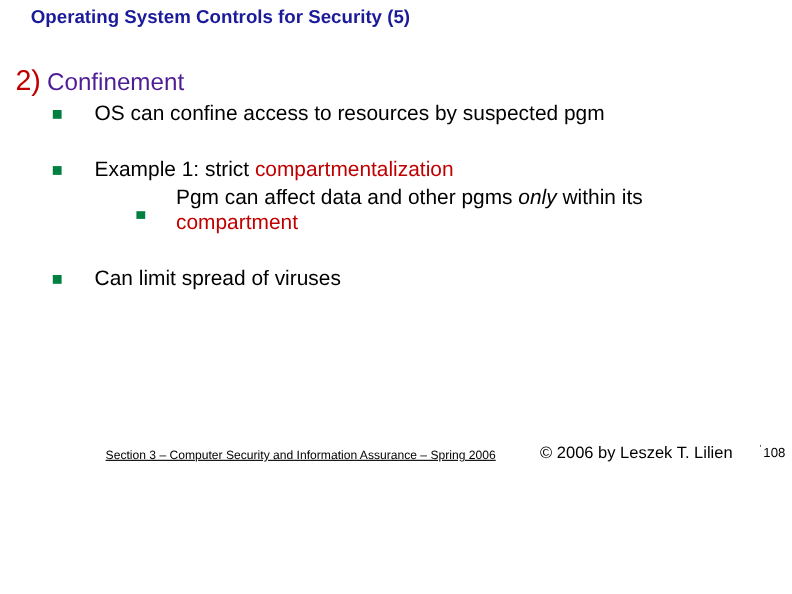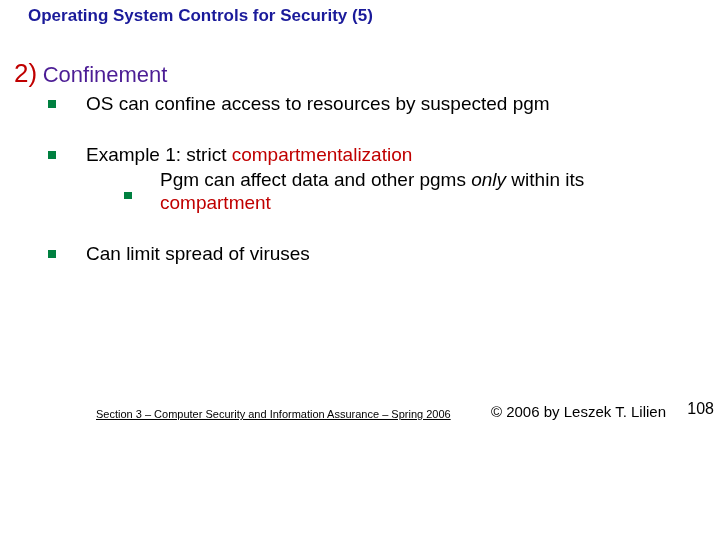--- a/index.html
+++ b/index.html
@@ -100,21 +100,21 @@
     position: absolute;
     right: 54px;
     bottom: 0;
     font-size: 15px;
     color: #000;
   }
   .pagenum {
     position: absolute;
     right: 6px;
     bottom: 14px;
-    font-size: 16px;
+    font-size: 12px;
     color: #000;
   }
   .tick {
     position: absolute;
     right: 28px;
     bottom: 20px;
     font-size: 8px;
     color: #000;
   }
 </style>

